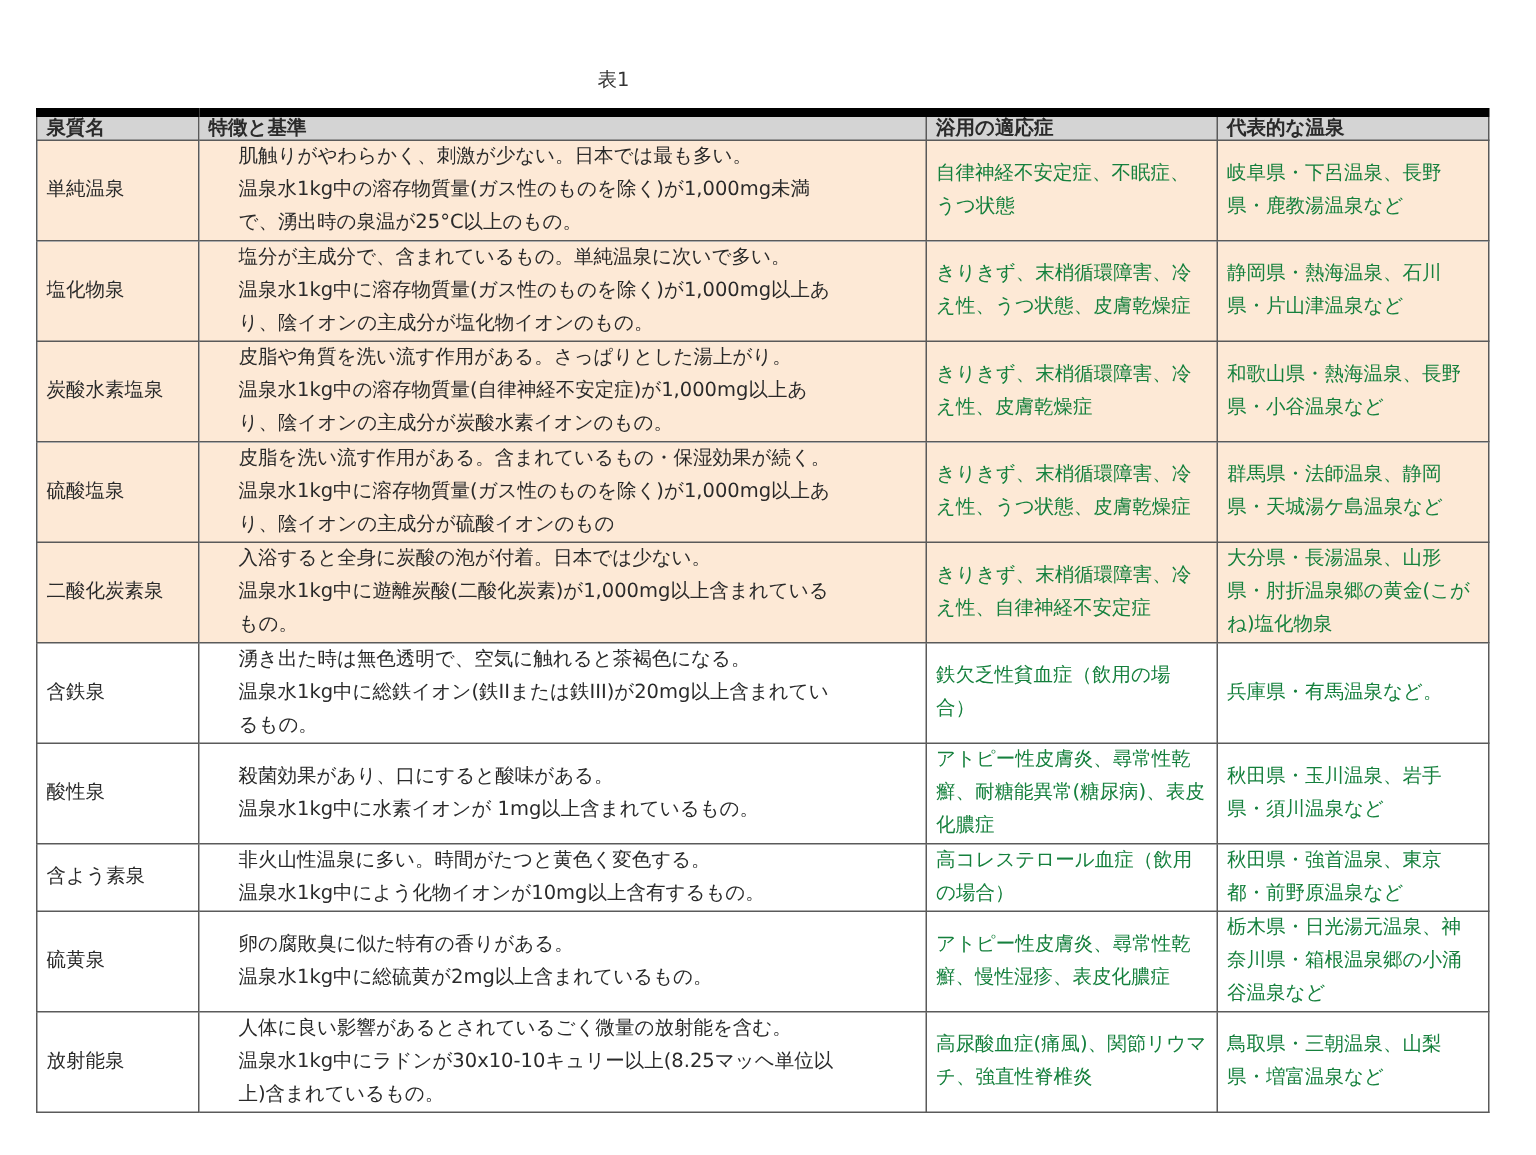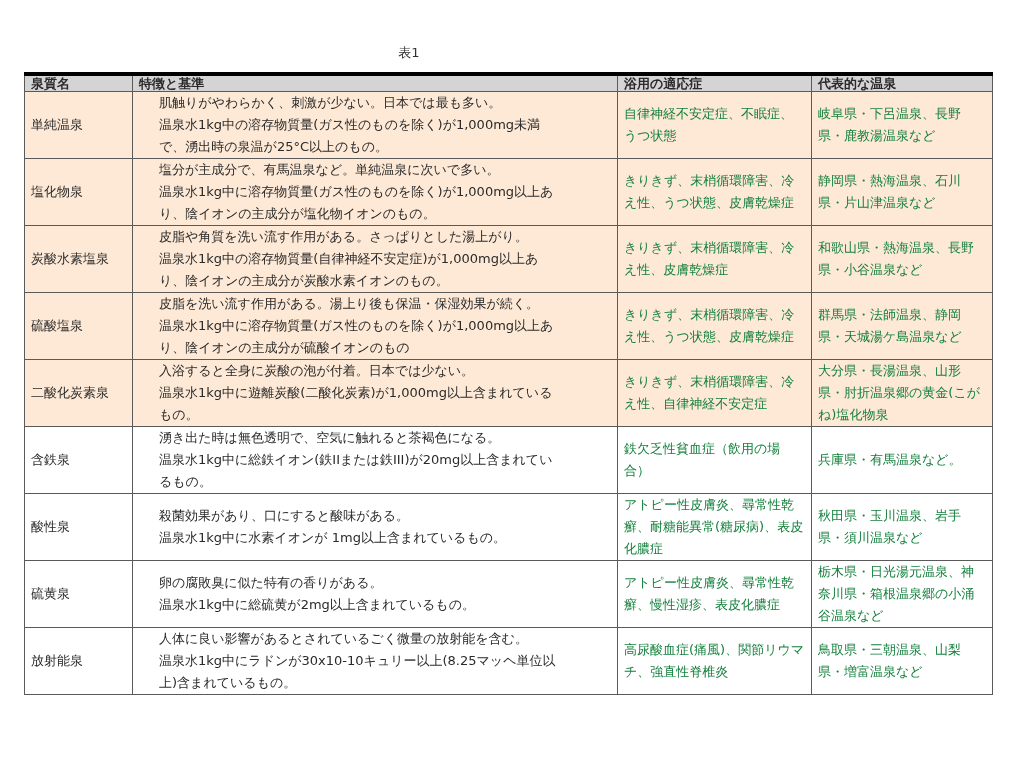--- a/index.html
+++ b/index.html
@@ -44,21 +44,21 @@
   }
   table.onsen thead th {
     background: #d4d4d4;
     height: 15px;
     font-size: 13px;
     font-weight: bold;
     text-align: left;
     line-height: 15px;
     padding-top: 0;
     padding-bottom: 0;
-    border-top: 4px solid #000000;
+    border-top: 6px solid #000000;
     margin-top: 28px;
   }
   table.onsen tbody td {
     font-size: 13px;
     line-height: 22px;
   }
   table.onsen tbody tr.hl td { background: #fde9d6; }
   table.onsen tbody tr.plain td { background: #ffffff; }
   td.name {
     font-weight: normal;
@@ -99,21 +99,21 @@
         <span class="line">温泉水1kg中の溶存物質量(ガス性のものを除く)が1,000mg未満</span>
         <span class="line">で、湧出時の泉温が25°C以上のもの。</span>
       </td>
       <td class="effect">自律神経不安定症、不眠症、うつ状態</td>
       <td class="example">岐阜県・下呂温泉、長野県・鹿教湯温泉など</td>
     </tr>
 
     <tr class="hl h66">
       <td class="name">塩化物泉</td>
       <td class="desc">
-        <span class="line">塩分が主成分で、有馬温泉など。単純温泉に次いで多い。</span>
+        <span class="line">塩分が主成分で、含まれているもの。単純温泉に次いで多い。</span>
         <span class="line">温泉水1kg中に溶存物質量(ガス性のものを除く)が1,000mg以上あ</span>
         <span class="line">り、陰イオンの主成分が塩化物イオンのもの。</span>
       </td>
       <td class="effect">きりきず、末梢循環障害、冷え性、うつ状態、皮膚乾燥症</td>
       <td class="example">静岡県・熱海温泉、石川県・片山津温泉など</td>
     </tr>
 
     <tr class="hl h66">
       <td class="name">炭酸水素塩泉</td>
       <td class="desc">
@@ -121,21 +121,21 @@
         <span class="line">温泉水1kg中の溶存物質量(自律神経不安定症)が1,000mg以上あ</span>
         <span class="line">り、陰イオンの主成分が炭酸水素イオンのもの。</span>
       </td>
       <td class="effect">きりきず、末梢循環障害、冷え性、皮膚乾燥症</td>
       <td class="example">和歌山県・熱海温泉、長野県・小谷温泉など</td>
     </tr>
 
     <tr class="hl h66">
       <td class="name">硫酸塩泉</td>
       <td class="desc">
-        <span class="line">皮脂を洗い流す作用がある。湯上り後も保温・保湿効果が続く。</span>
+        <span class="line">皮脂を洗い流す作用がある。含まれているもの・保湿効果が続く。</span>
         <span class="line">温泉水1kg中に溶存物質量(ガス性のものを除く)が1,000mg以上あ</span>
         <span class="line">り、陰イオンの主成分が硫酸イオンのもの</span>
       </td>
       <td class="effect">きりきず、末梢循環障害、冷え性、うつ状態、皮膚乾燥症</td>
       <td class="example">群馬県・法師温泉、静岡県・天城湯ケ島温泉など</td>
     </tr>
 
     <tr class="hl h66">
       <td class="name">二酸化炭素泉</td>
       <td class="desc">
@@ -161,20 +161,29 @@
     <tr class="plain h66">
       <td class="name">酸性泉</td>
       <td class="desc">
         <span class="line">殺菌効果があり、口にすると酸味がある。</span>
         <span class="line">温泉水1kg中に水素イオンが 1mg以上含まれているもの。</span>
       </td>
       <td class="effect">アトピー性皮膚炎、尋常性乾癬、耐糖能異常(糖尿病)、表皮化膿症</td>
       <td class="example">秋田県・玉川温泉、岩手県・須川温泉など</td>
     </tr>
 
+    <tr class="plain h44">
+      <td class="name">含よう素泉</td>
+      <td class="desc">
+        <span class="line">非火山性温泉に多い。時間がたつと黄色く変色する。</span>
+        <span class="line">温泉水1kg中によう化物イオンが10mg以上含有するもの。</span>
+      </td>
+      <td class="effect">高コレステロール血症（飲用の場合）</td>
+      <td class="example">秋田県・強首温泉、東京都・前野原温泉など</td>
+    </tr>
 
     <tr class="plain h66">
       <td class="name">硫黄泉</td>
       <td class="desc">
         <span class="line">卵の腐敗臭に似た特有の香りがある。</span>
         <span class="line">温泉水1kg中に総硫黄が2mg以上含まれているもの。</span>
       </td>
       <td class="effect">アトピー性皮膚炎、尋常性乾癬、慢性湿疹、表皮化膿症</td>
       <td class="example">栃木県・日光湯元温泉、神奈川県・箱根温泉郷の小涌谷温泉など</td>
     </tr>

